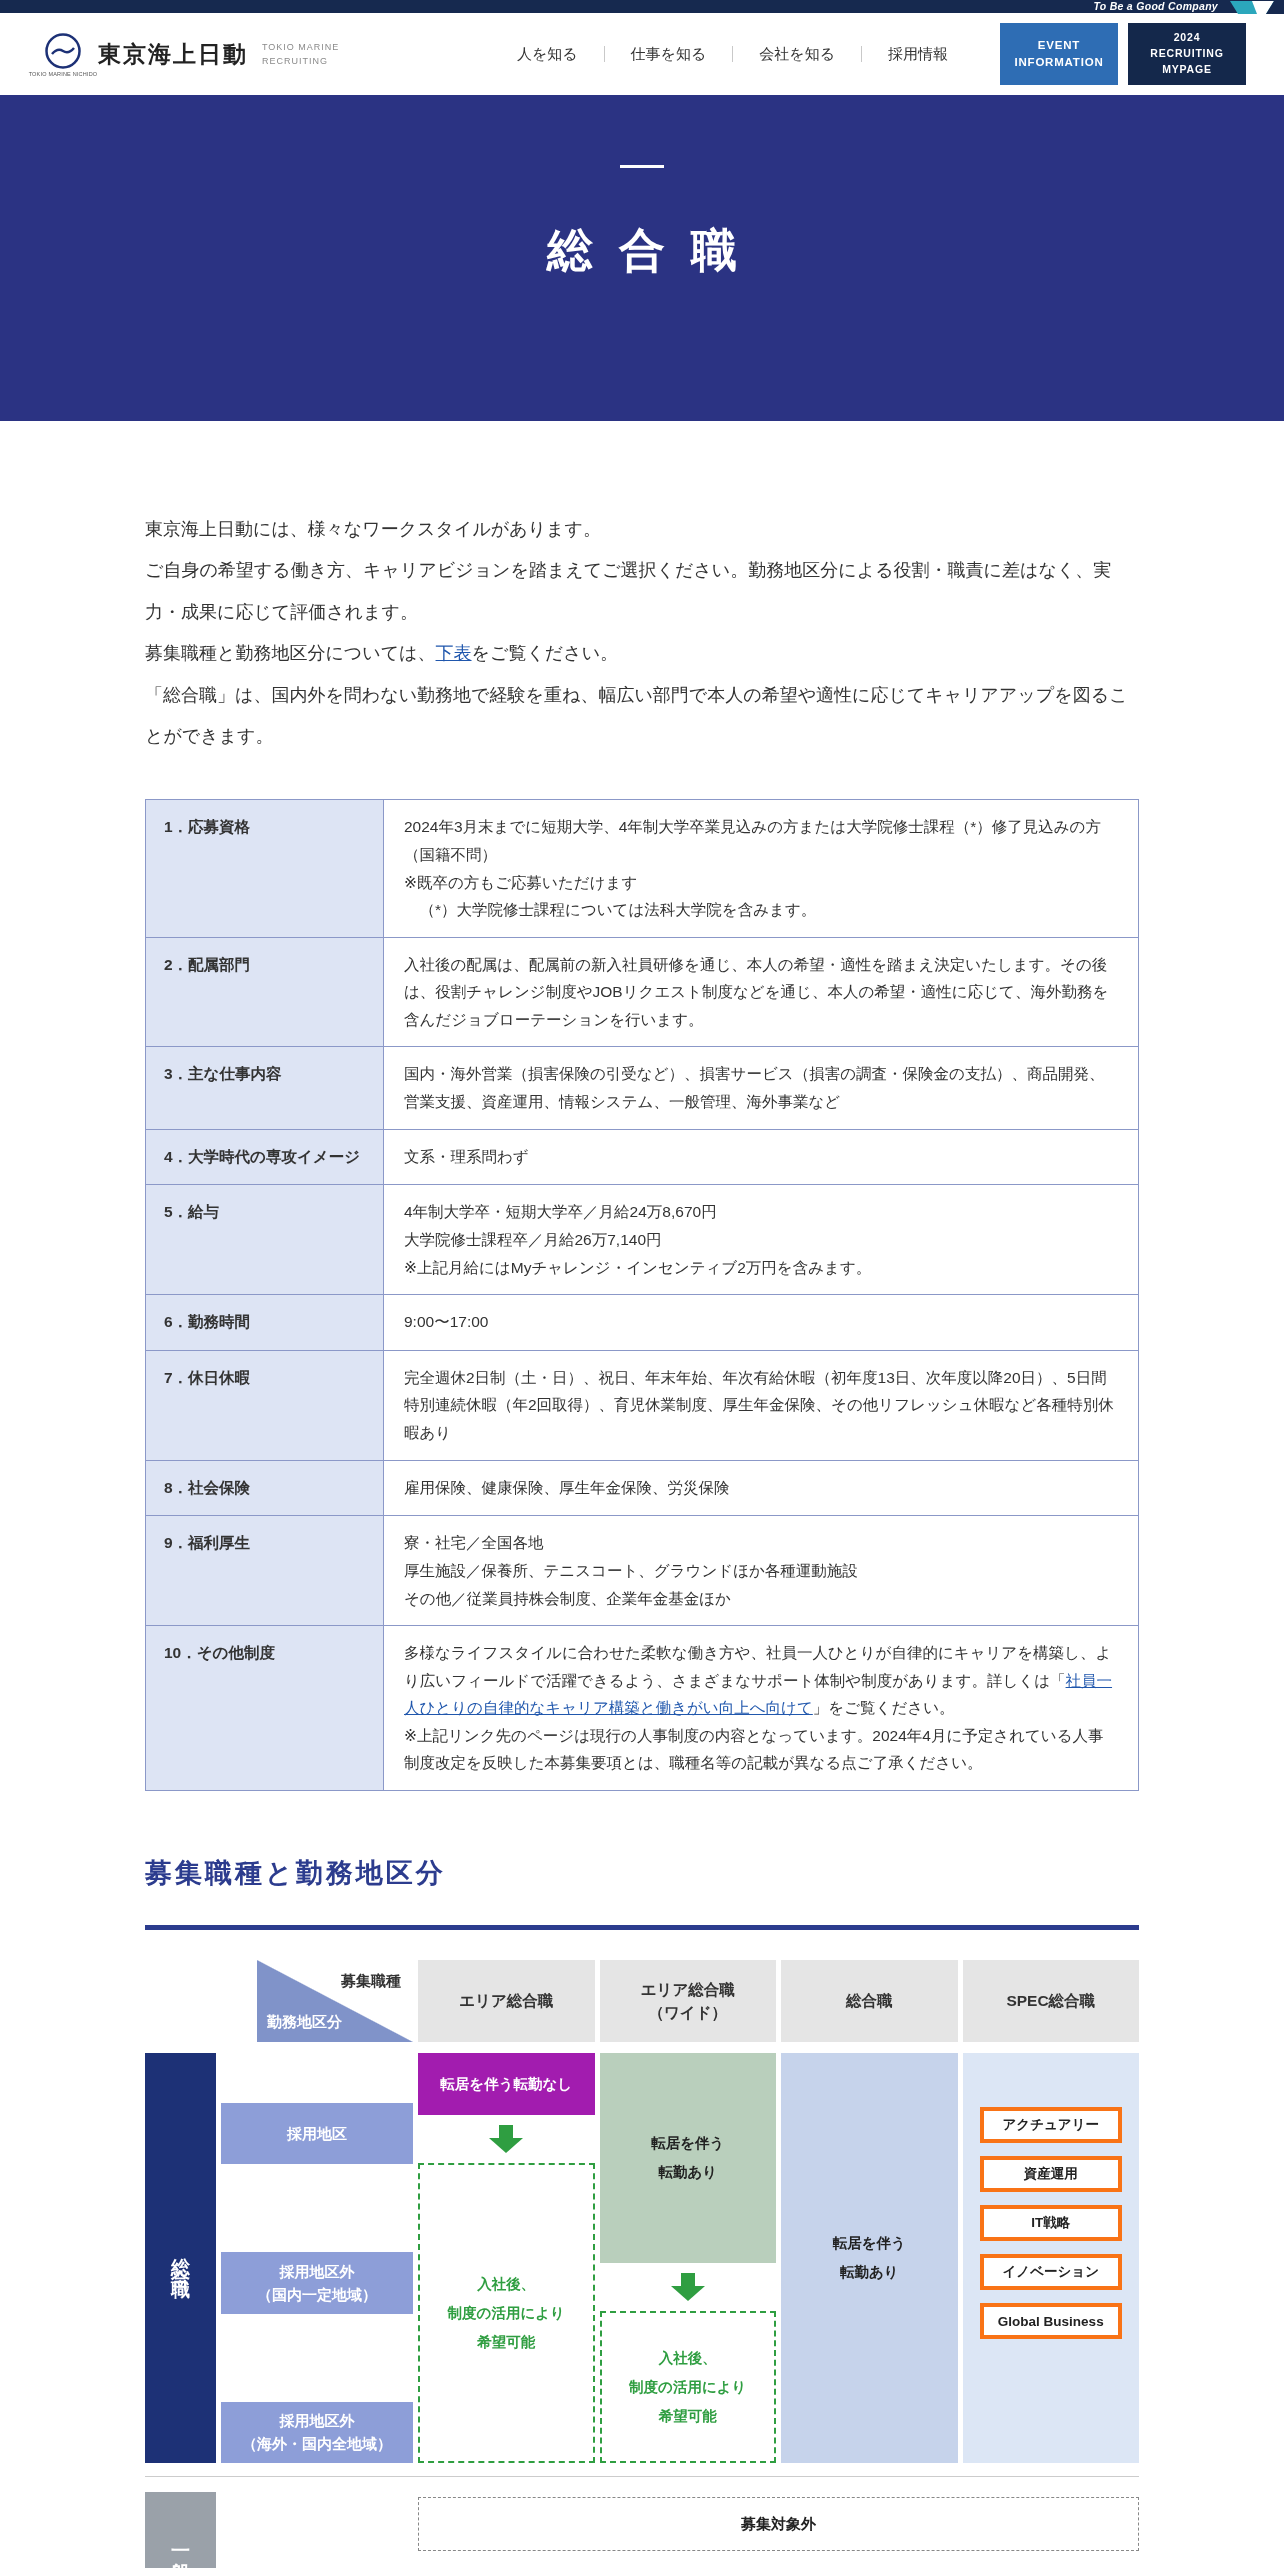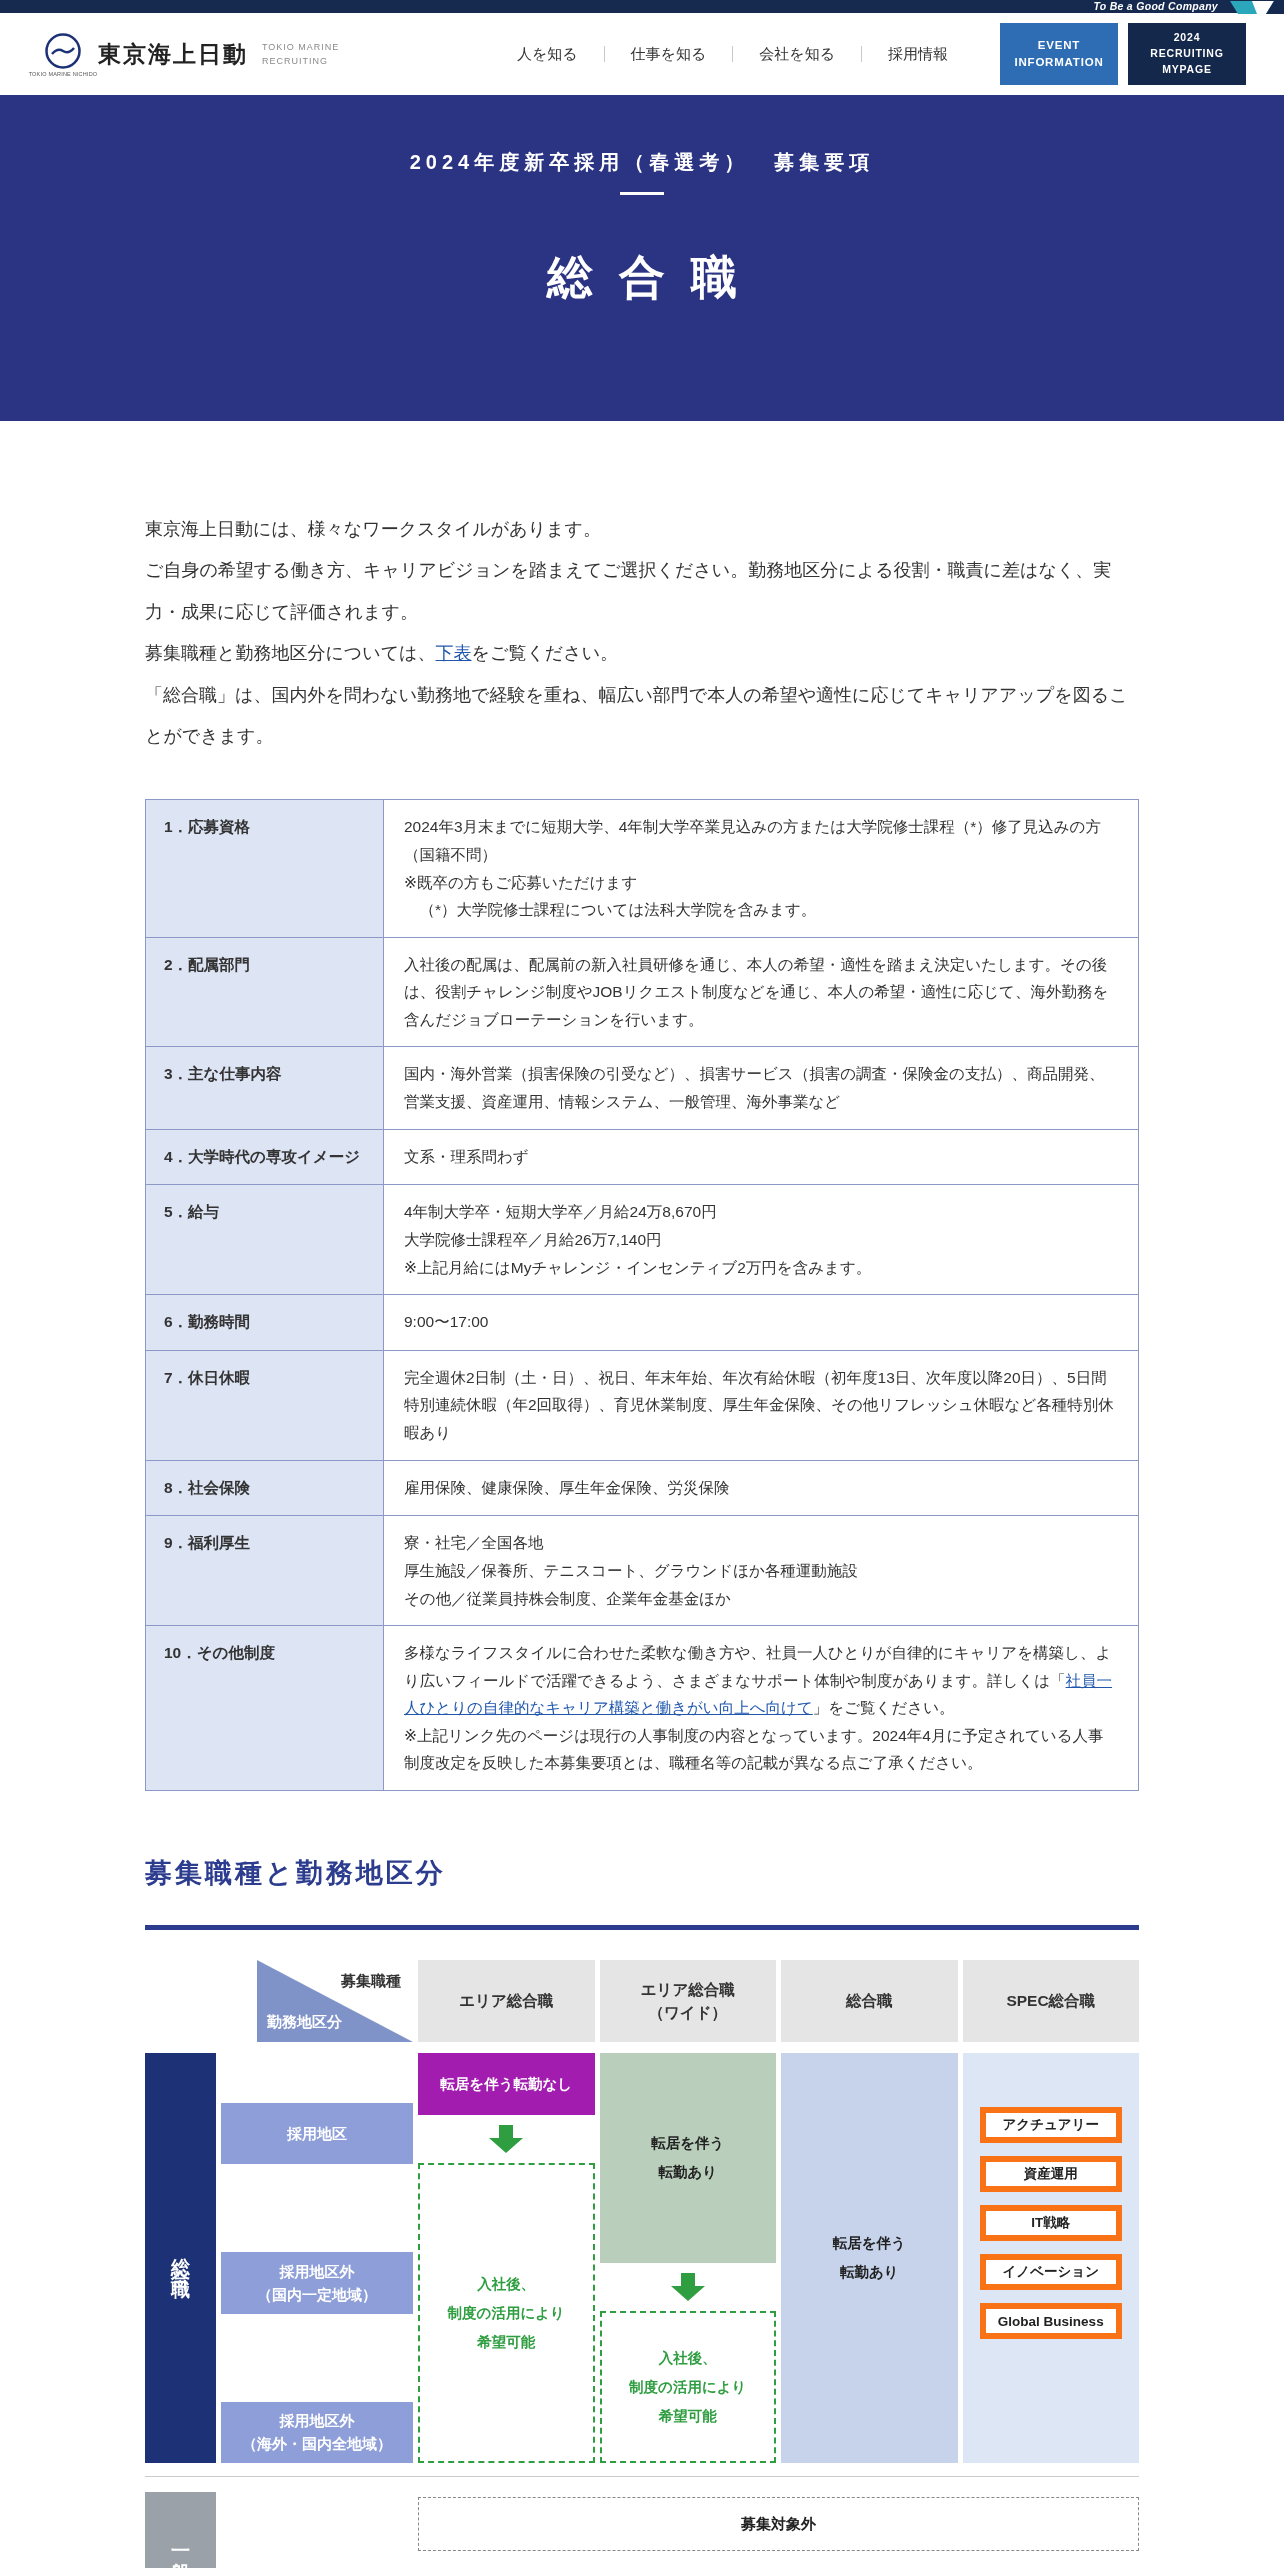--- a/index.html
+++ b/index.html
@@ -60,21 +60,21 @@
   .mcol { grid-row: 2; display: flex; flex-direction: column; }
   .cell-green-solid { height: 62px; background: #a21caf; color: #fff; font-weight: bold; font-size: 14.5px; display: flex; align-items: center; justify-content: center; }
   .cell-green-light { height: 210px; background: #b9cfbc; color: #222; font-weight: bold; font-size: 14.5px; display: flex; align-items: center; justify-content: center; text-align: center; white-space: pre-line; line-height: 2; }
   .arrow-zone { height: 48px; display: flex; align-items: center; justify-content: center; }
   .arrow-down { display: flex; flex-direction: column; align-items: center; }
   .arrow-stem { width: 14px; height: 13px; background: #2f9e41; }
   .arrow-head { width: 0; height: 0; border-left: 17px solid transparent; border-right: 17px solid transparent; border-top: 15px solid #2f9e41; }
   .cell-dashed-green { flex: 1; border: 2px dashed #2f9e41; background: #fff; color: #2f9e41; font-weight: bold; font-size: 14.5px; display: flex; align-items: center; justify-content: center; text-align: center; white-space: pre-line; line-height: 2; }
   .cell-blue-light { flex: 1; background: #c6d3eb; color: #222; font-weight: bold; font-size: 14.5px; display: flex; align-items: center; justify-content: center; text-align: center; white-space: pre-line; line-height: 2; }
   .spec-col { background: #dce6f5; padding-top: 54px; display: flex; flex-direction: column; align-items: center; gap: 13px; }
-  .spec-box { width: 142px; height: 36px; background: #fff; border: 6px solid #f97316; display: flex; align-items: center; justify-content: center; font-size: 13.5px; font-weight: bold; color: #222; }
+  .spec-box { width: 142px; height: 36px; background: #fff; border: 4px solid #f97316; display: flex; align-items: center; justify-content: center; font-size: 13.5px; font-weight: bold; color: #222; }
 
   .matrix-divider { margin-top: 13px; border-top: 1px solid #ccc; }
   .matrix-bottom { margin-top: 15px; display: grid; grid-template-columns: 71px 192px 1fr; column-gap: 5px; }
   .ippan-bar { background: #9aa1a9; color: #fff; height: 120px; display: flex; align-items: center; justify-content: center; writing-mode: vertical-rl; text-orientation: upright; font-size: 19px; font-weight: bold; letter-spacing: 8px; }
   .dashed-outside { grid-column: 3; border: 1px dashed #888; height: 54px; margin-top: 5px; display: flex; align-items: center; justify-content: center; font-size: 15px; font-weight: bold; color: #222; }
 </style>
 </head>
 <body>
 
 <div class="page">
@@ -113,21 +113,20 @@
     <div class="header-buttons">
       <div class="hbtn hbtn-event">EVENT
 INFORMATION</div>
       <div class="hbtn hbtn-mypage">2024
 RECRUITING
 MYPAGE</div>
     </div>
   </header>
 
   <section class="hero">
-    <div class="hero-subtitle">2024年度新卒採用（春選考）　募集要項</div>
     <div class="hero-underline"></div>
     <h1 class="hero-title">総合職</h1>
   </section>
 
   <main class="content">
 
     <div class="intro">
       <div>東京海上日動には、様々なワークスタイルがあります。</div>
       <div>ご自身の希望する働き方、キャリアビジョンを踏まえてご選択ください。勤務地区分による役割・職責に差はなく、実力・成果に応じて評価されます。</div>
       <div><span>募集職種と勤務地区分については、</span><a class="inline-link">下表</a><span>をご覧ください。</span></div>

